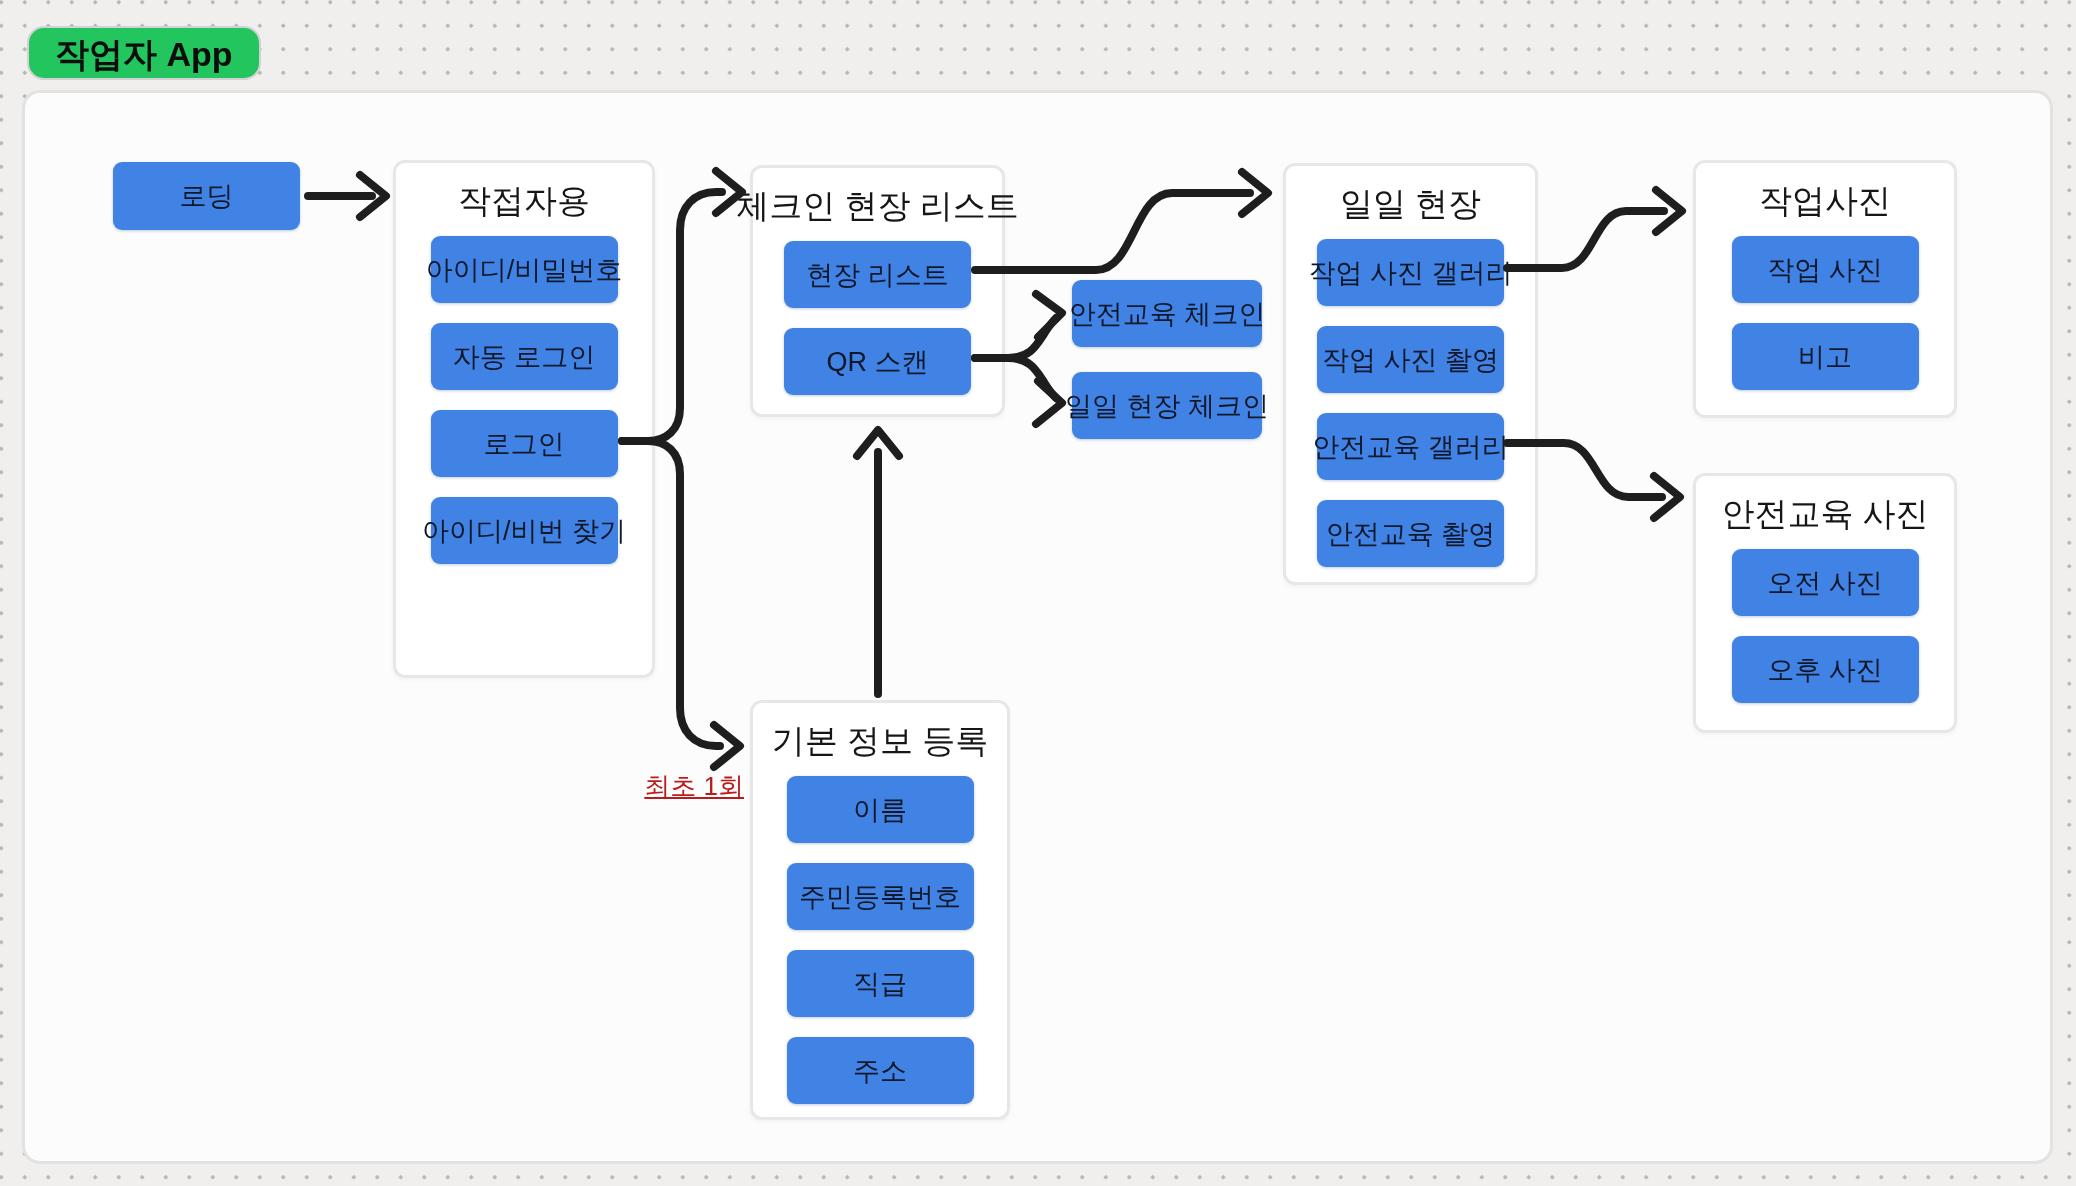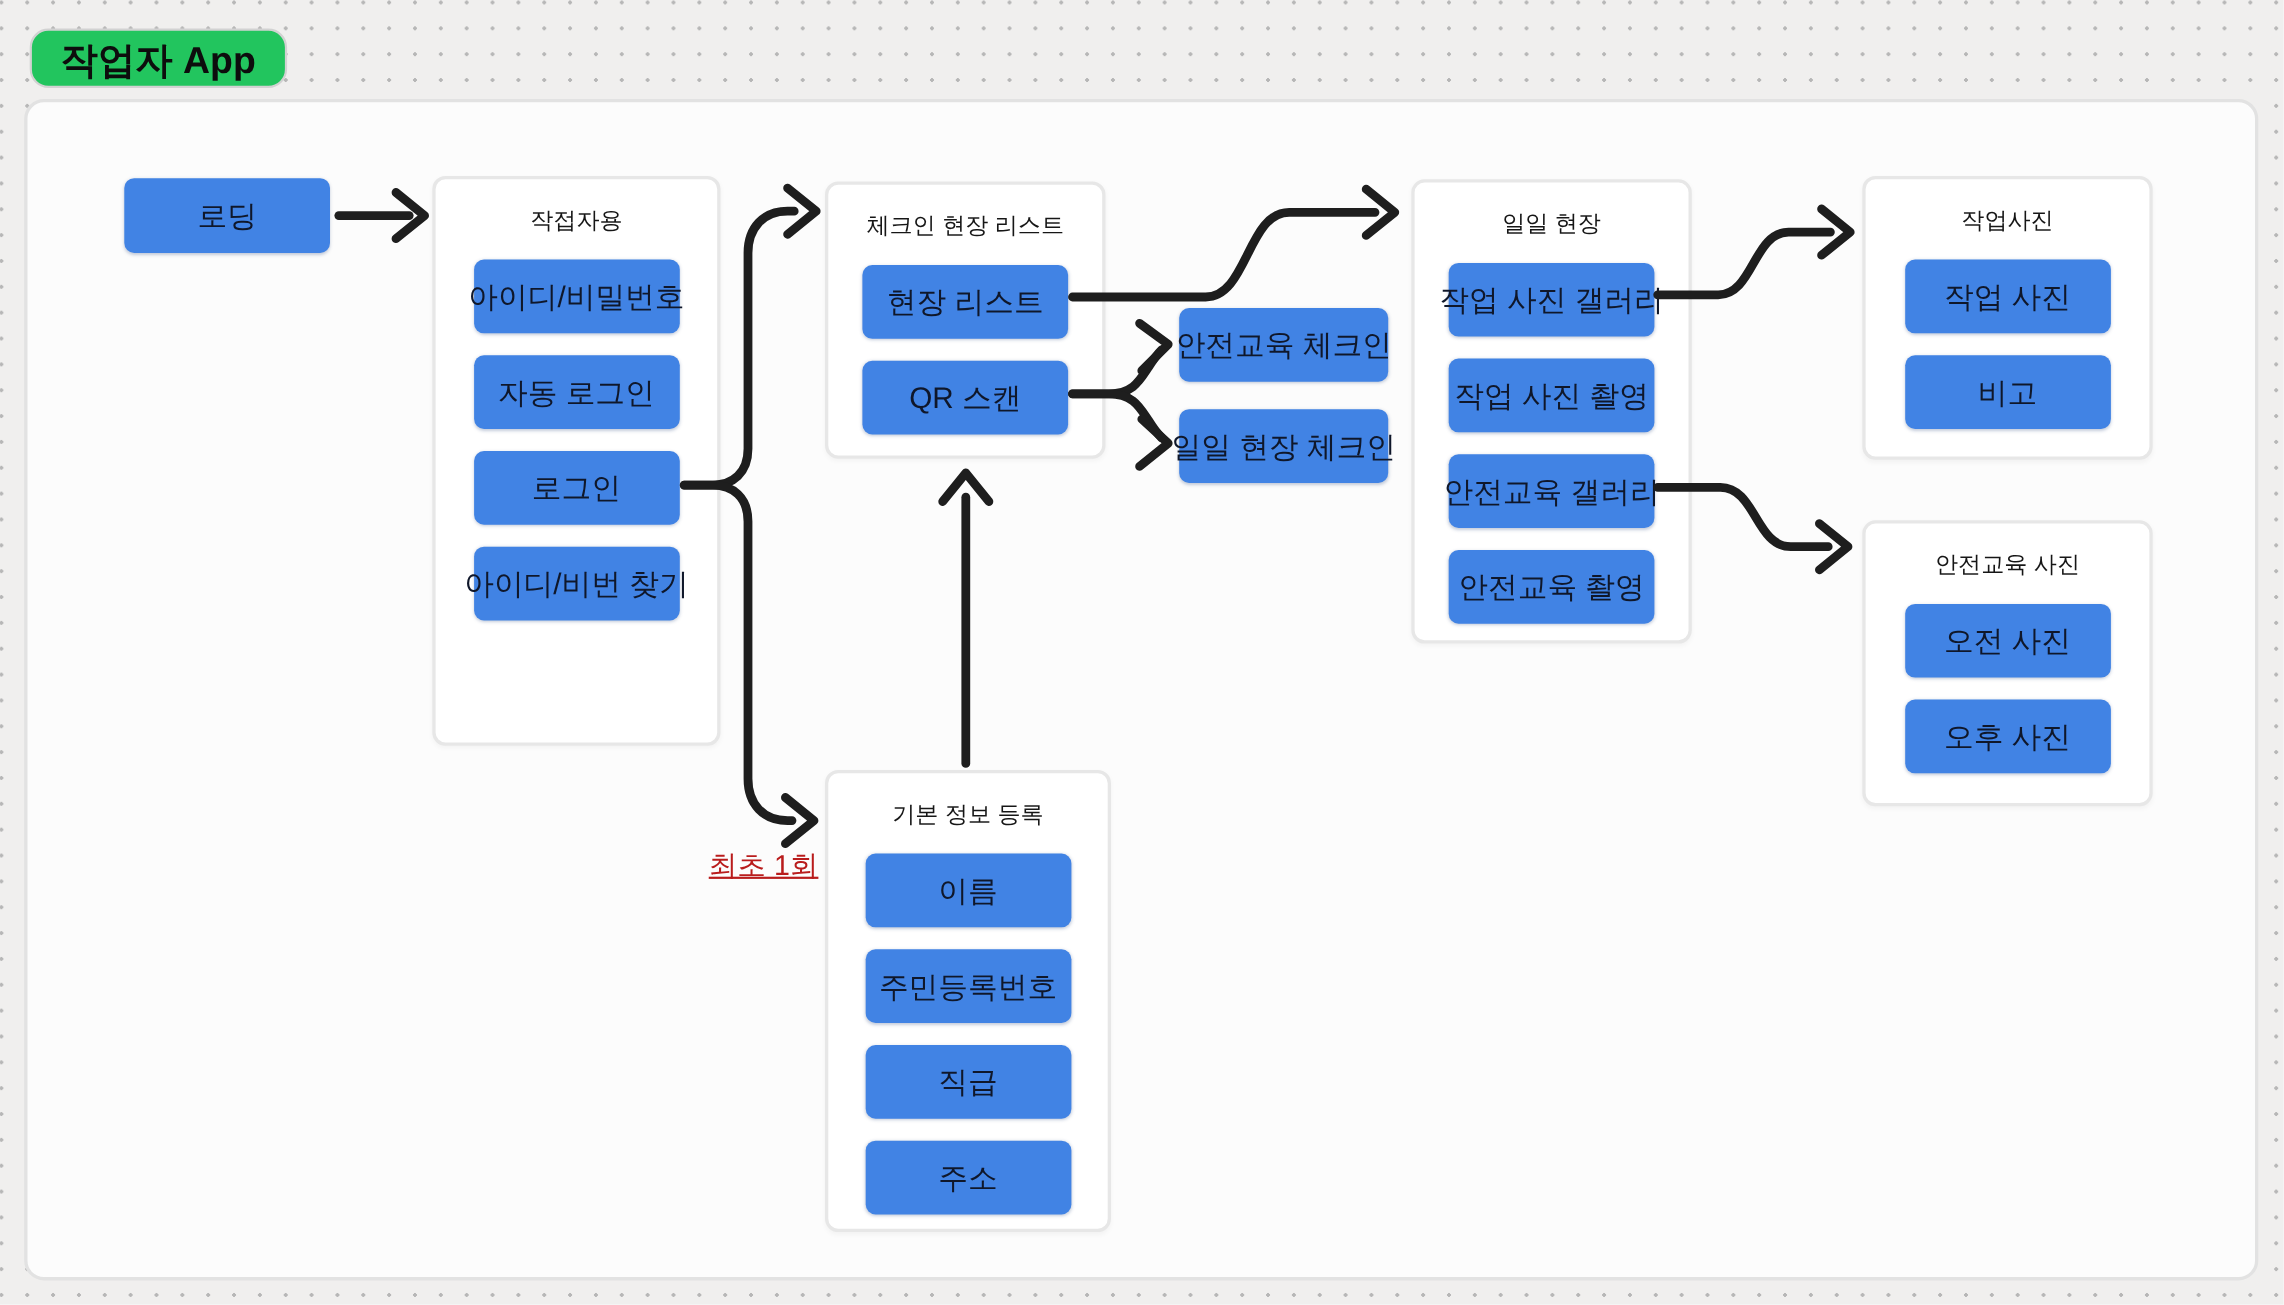--- a/index.html
+++ b/index.html
@@ -19,21 +19,21 @@
     background:#22c55e;border:2px solid #d2d2d2;border-radius:17px;
     display:flex;align-items:flex-end;font-size:34px;font-weight:bold;color:#0d0d0d;
     box-sizing:border-box;z-index:5;
   }
   .group{
     position:absolute;background:#ffffff;border:3px solid #e7e7e7;border-radius:12px;
     box-shadow:0 2px 5px rgba(0,0,0,0.04);box-sizing:border-box;
     display:flex;flex-direction:column;align-items:center;z-index:2;
   }
   .group-title{
-    margin:22px 0 20px 0;font-size:21px;font-weight:400;color:#161616;line-height:31px;
+    margin:22px 0 20px 0;font-size:33px;font-weight:400;color:#161616;line-height:31px;
     white-space:nowrap;
   }
   .btns{display:flex;flex-direction:column;gap:20px;align-items:center;}
   .btn{
     width:187px;height:67px;background:#4183e4;color:#0f172a;border-radius:9px;
     display:flex;align-items:center;justify-content:center;font-size:27px;
     box-shadow:0 1px 3px rgba(20,50,110,0.25);white-space:nowrap;box-sizing:border-box;
   }
   .btn-floating{position:absolute;z-index:2;}
   #b-loading{left:113px;top:162px;width:187px;height:68px;}

